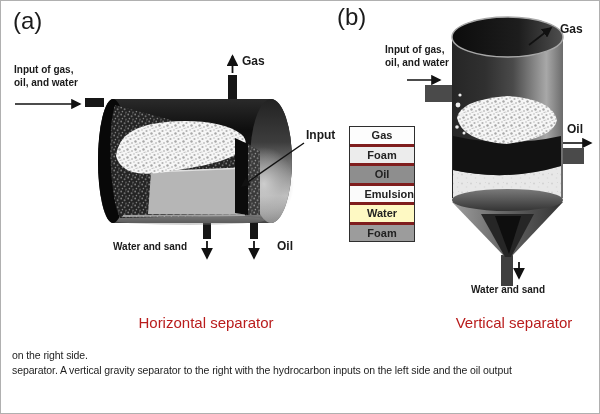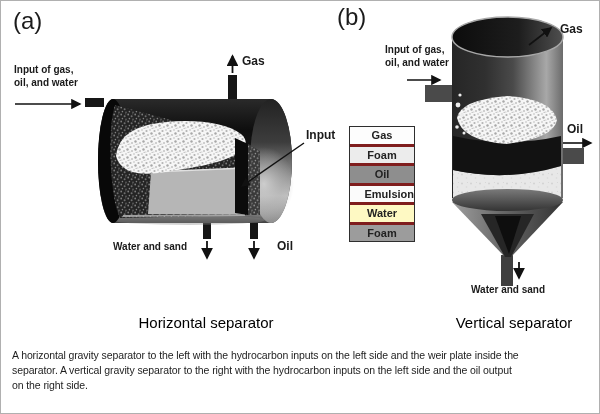--- a/index.html
+++ b/index.html
@@ -4,21 +4,21 @@
 <style>
   html,body{margin:0;padding:0;background:#fff;}
   .page{
     position:relative;width:600px;height:414px;background:#ffffff;
     border:1px solid #b0b0b0;box-sizing:border-box;overflow:hidden;
     font-family:"Liberation Sans",sans-serif;color:#111;
   }
   .lbl{position:absolute;font-weight:bold;font-size:10px;line-height:13px;color:#1a1a1a;white-space:nowrap;}
   .lbl12{font-size:12px;line-height:14px;}
   .panel-letter{position:absolute;font-size:24px;font-weight:400;color:#1b1b1b;}
-  .sep-title{position:absolute;font-size:15px;font-weight:400;color:#000000;text-align:center;white-space:nowrap;}
+  .sep-title{position:absolute;font-size:15px;font-weight:400;color:#b91c1c;text-align:center;white-space:nowrap;}
   .legend{
     position:absolute;left:348px;top:125px;width:66px;
     border:1.5px solid #2e2e2e;background:#fff;box-sizing:border-box;
   }
   .legend-row{
     height:16.5px;line-height:16.5px;text-align:center;
     font-size:11px;font-weight:bold;color:#222;border-top:3px solid #7f1d1d;
     overflow:hidden;
   }
   .legend-row:first-child{border-top:none;}
@@ -194,18 +194,17 @@
   <div class="legend">
     <div class="legend-row" style="background-color: rgb(253, 253, 253);">Gas</div>
     <div class="legend-row" style="background-color: rgb(236, 236, 236);">Foam</div>
     <div class="legend-row" style="background-color: rgb(142, 142, 142);">Oil</div>
     <div class="legend-row" style="background-color: rgb(251, 251, 251); text-align: right;">Emulsion</div>
     <div class="legend-row" style="background-color: #fef9c3;">Water</div>
     <div class="legend-row" style="background-color: rgb(156, 156, 156);">Foam</div>
   </div>
 
   <div class="caption">
-    <div>A horizontal gravity separator to the left with the hydrocarbon inputs on the left side and the weir plate inside the</div>
+    <div>on the right side.</div>
     <div>separator. A vertical gravity separator to the right with the hydrocarbon inputs on the left side and the oil output</div>
-    <div>on the right side.</div>
   </div>
 
 </div>
 
 </body></html>

